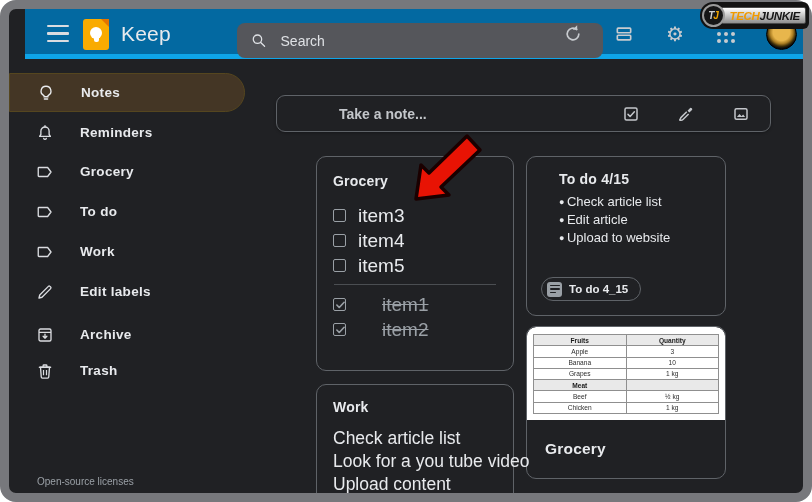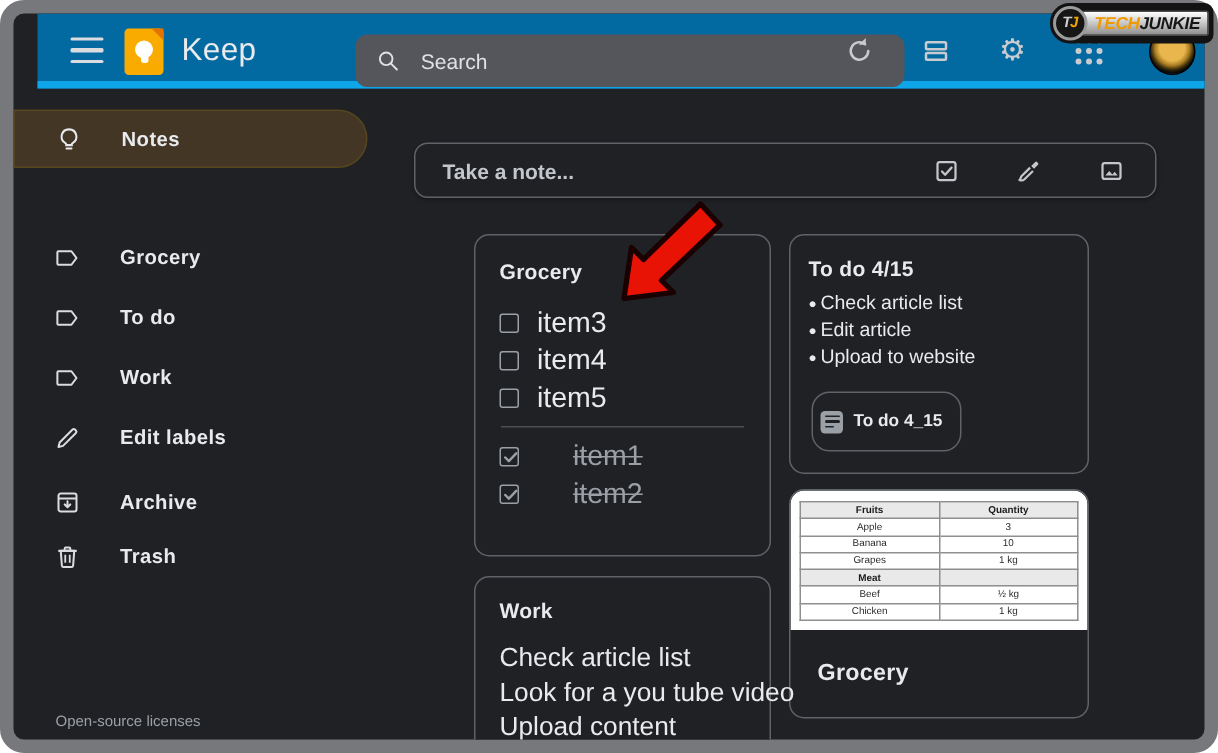--- a/index.html
+++ b/index.html
@@ -38,43 +38,43 @@
   
   .sidebar { position:absolute; left:0; top:50px; width:260px; bottom:0; }
   .side-item { position:absolute; left:0; width:236px; height:39px; display:flex; align-items:center; gap:26px; padding-left:27px; border-radius:0 20px 20px 0; cursor:pointer; color:#e3e5e8; }
   .side-item.selected { background:#443625; border:1px solid #55461f; }
   .side-item .lbl { font-size:13.5px; font-weight:bold; letter-spacing:.3px; color:#e8eaed; }
   .side-item svg { flex:0 0 auto; }
   .side-footer { position:absolute; left:28px; bottom:6px; font-size:10px; color:#9aa0a6; cursor:pointer; }
 
   
   .composer { position:absolute; left:267px; top:86px; width:495px; height:37px; border:1px solid #5f6368; border-radius:9px; background:#202124; display:flex; align-items:center; padding:0 18px; cursor:text; box-shadow:0 1px 3px rgba(0,0,0,.3); }
-  .composer .ph { font-size:14px; font-weight:bold; color:#c3c6ca; flex:1; }
+  .composer .ph { font-size:14px; font-weight:bold; color:#c3c6ca; flex:1;margin-left:44px; }
   .composer .c-icons { display:flex; gap:33px; align-items:center; }
   .composer .c-icons .tb-icon { color:#c3c6ca; }
 
   .card { position:absolute; border:1px solid #5f6368; border-radius:10px; background:#202124; }
   .card .title { font-size:14px; font-weight:bold; color:#e8eaed; letter-spacing:.2px; }
 
   
   .card-grocery { left:307px; top:147px; width:198px; height:215px; padding:16px; }
   .chk-row { display:flex; align-items:center; gap:12px; height:25px; }
   .chk-box { width:13px; height:13px; border:1.6px solid #9aa0a6; border-radius:2px; flex:0 0 auto; position:relative; cursor:pointer; }
   .chk-box.checked svg { position:absolute; left:0.5px; top:1px; }
   .chk-label { font-size:19px; color:#e8eaed; }
   .chk-row.done .chk-label { color:#9aa0a6; text-decoration:line-through;margin-left:24px; }
   .chk-divider { border-top:1px solid #4b4e52; margin:6px 1px 7px 1px; }
   .chk-list { margin-top:14px; }
 
   
-  .card-todo { left:517px; top:147px; width:200px; height:160px; padding:14px 12px; }
+  .card-todo { left:517px; top:147px; width:200px; height:160px; padding:14px 32px; }
   .bullets { margin-top:6px; }
   .bullet-line { font-size:13px; color:#e8eaed; line-height:17px; }
   .bullet-line::before { content:"● "; font-size:9px; vertical-align:1px; }
-  .note-chip { position:absolute; left:14px; bottom:14px; height:40px; border:1px solid #5f6368; border-radius:12px; display:flex; align-items:center; gap:7px; padding:0 12px 0 5px; cursor:pointer;text-align:center; }
+  .note-chip { position:absolute; left:14px; bottom:14px; height:24px; border:1px solid #5f6368; border-radius:12px; display:flex; align-items:center; gap:7px; padding:0 12px 0 5px; cursor:pointer;text-align:center; }
   .chip-ic { width:15px; height:15px; background:#9aa0a6; border-radius:3px; display:flex; flex-direction:column; justify-content:center; gap:2px; padding:0 2.5px; }
   .chip-ic i { display:block; height:1.6px; background:#202124; border-radius:1px; }
   .chip-ic i:last-child { width:60%; }
   .note-chip span { font-size:11.5px; font-weight:bold; color:#e8eaed; }
 
   
   .card-table { left:517px; top:317px; width:200px; height:153px; padding:0; overflow:hidden; }
   .img-area { background:#ffffff; border-radius:9px 9px 0 0; padding:7px 6px 6px 6px; height:93px; }
   table.mini { width:100%; height:100%; border-collapse:collapse; table-layout:fixed; }
   table.mini td { border:0.8px solid #8f8f8f; font-size:6.6px; color:#2c2c2c; text-align:center; padding:0; height:11px; }
@@ -153,20 +153,28 @@
       <div class="sidebar">
 
         <div class="side-item selected" style="top:14px">
           <svg width="18" height="18" viewBox="0 0 24 24">
               <path d="M12 3a6.5 6.5 0 0 0-3.2 12.2c.5.3.7.7.7 1.1v.7h5v-.7c0-.4.2-.8.7-1.1A6.5 6.5 0 0 0 12 3z" fill="none" stroke="#e8eaed" stroke-width="1.8"></path>
               <line x1="9.8" y1="20" x2="14.2" y2="20" stroke="#e8eaed" stroke-width="1.8" stroke-linecap="round"></line>
             </svg>
           <span class="lbl">Notes</span>
         </div>
 
+        <div class="side-item" style="top:54px">
+          <svg width="18" height="18" viewBox="0 0 24 24">
+              <path d="M12 4a5.5 5.5 0 0 0-5.5 5.5V14l-1.7 2.5h14.4L17.5 14V9.5A5.5 5.5 0 0 0 12 4z" fill="none" stroke="#dadce0" stroke-width="1.8" stroke-linejoin="round"></path>
+              <path d="M10.3 19.3a1.8 1.8 0 0 0 3.4 0" fill="none" stroke="#dadce0" stroke-width="1.8" stroke-linecap="round"></path>
+              <line x1="12" y1="2.2" x2="12" y2="4" stroke="#dadce0" stroke-width="1.8" stroke-linecap="round"></line>
+            </svg>
+          <span class="lbl">Reminders</span>
+        </div>
 
         <div class="side-item" style="top:93px">
           <svg width="18" height="18" viewBox="0 0 24 24">
               <path d="M4 6h11.5l4.5 6-4.5 6H4a1 1 0 0 1-1-1V7a1 1 0 0 1 1-1z" fill="none" stroke="#dadce0" stroke-width="1.8" stroke-linejoin="round"></path>
             </svg>
           <span class="lbl">Grocery</span>
         </div>
 
         <div class="side-item" style="top:133px">
           <svg width="18" height="18" viewBox="0 0 24 24">

